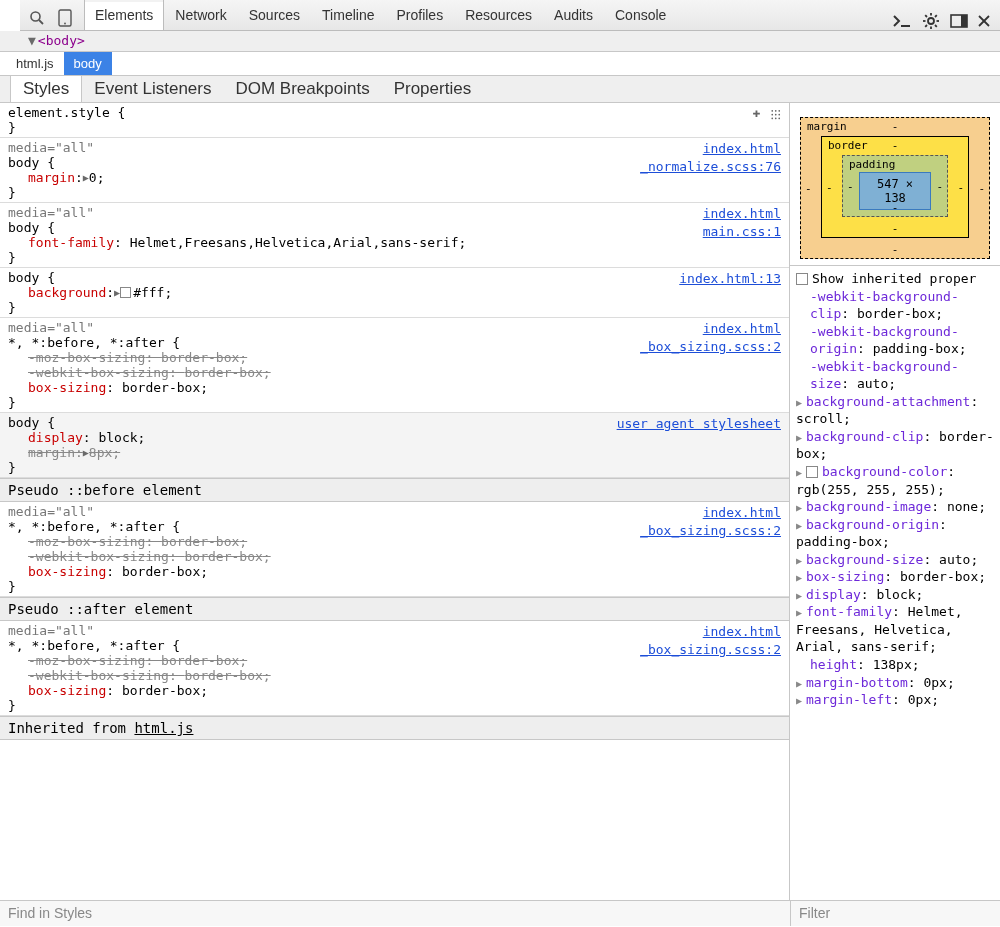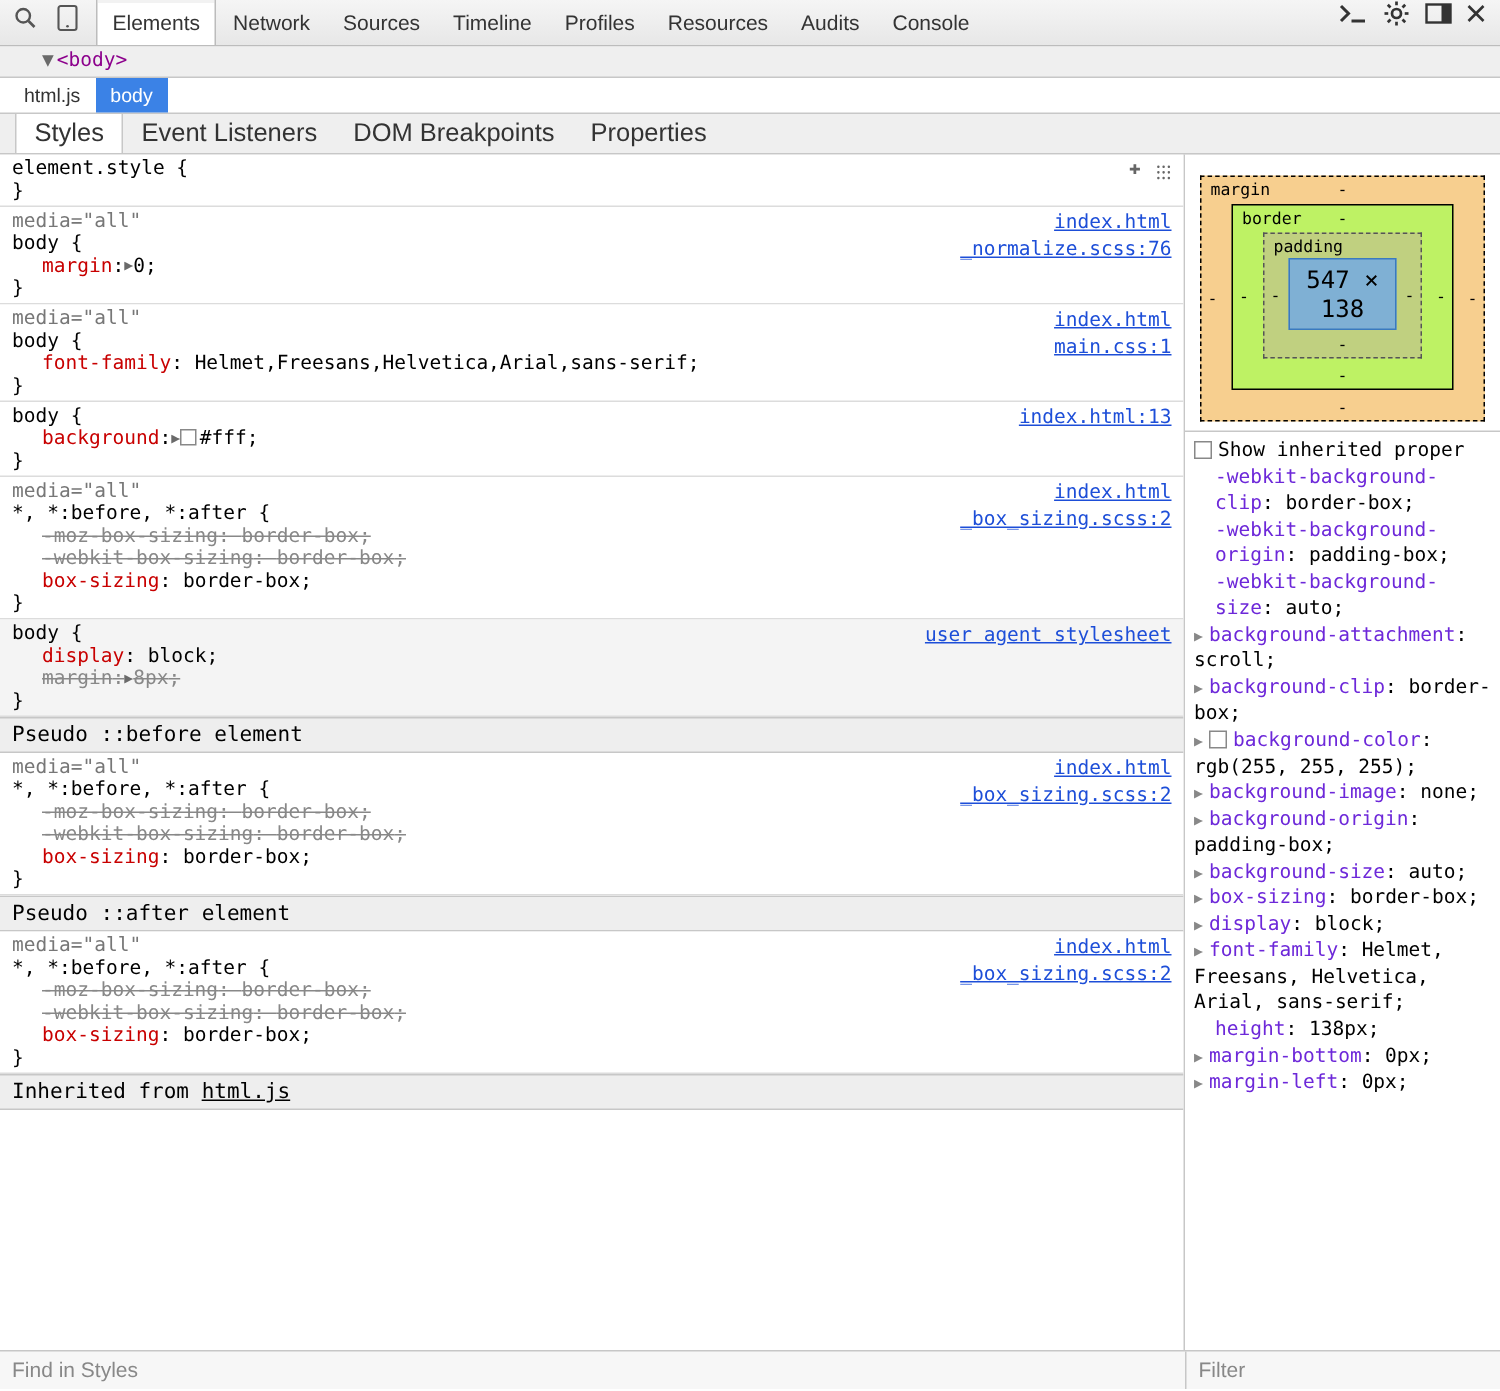--- a/index.html
+++ b/index.html
@@ -1,20 +1,20 @@
 <!DOCTYPE html>
 <html><head>
 <meta charset="utf-8">
 <style>
 * { box-sizing: border-box; margin: 0; padding: 0; }
 html, body { width: 1000px; height: 927px; font-family: "Lucida Grande", "Segoe UI", Arial, sans-serif; font-size: 13px; background: #fff; overflow: hidden; }
 .mono { font-family: Menlo, Consolas, monospace; font-size: 13px; }
 
 
-.toolbar { height: 31px; background: linear-gradient(#f5f5f5,#e7e7e7); border-bottom: 1px solid #bcbcbc; display: flex; align-items: flex-start; padding: 0 4px; }
+.toolbar { height: 31px; background: linear-gradient(#f5f5f5,#e7e7e7); border-bottom: 1px solid #bcbcbc; display: flex; align-items: flex-end; padding: 0 4px; margin-left: 20px; }
 .toolbar .icon-btn { width: 26px; height: 24px; display: flex; align-items: center; justify-content: center; border-radius: 3px; margin-right: 2px; }
 .toolbar .tabs { display: flex; height: 100%; align-items: stretch; margin-left: 4px; }
 .toolbar .tab { padding: 0 10px; display: flex; align-items: center; font-size: 14px; color: #333; border-right: 1px solid transparent; border-left: 1px solid transparent; }
 .toolbar .tab.active { background: #fff; border-left: 1px solid #bcbcbc; border-right: 1px solid #bcbcbc; box-shadow: inset 0 2px 0 rgba(0,0,0,0.05); }
 .toolbar .spacer { flex: 1; }
 .toolbar .right-icons { display: flex; align-items: center; gap: 10px; padding-right: 6px; }
 
 
 .dom-strip { background: #efefef; border-bottom: 1px solid #c7c7c7; padding: 2px 26px 3px 28px; color: #8c008c; }
 .dom-strip .tri { color: #6a6a6a; margin-right: 2px; }
@@ -51,23 +51,23 @@
 .rule.first .tools { display: flex; gap: 10px; color: #666; }
 
 .section-hdr { background: #eee; border-top: 1px solid #c7c7c7; border-bottom: 1px solid #c7c7c7; padding: 3px 8px; font-size: 14px; }
 .section-hdr .ul { text-decoration: underline; }
 
 .rule.ua { background: #f4f4f4; }
 
 
 .box-model { padding: 14px 10px 6px; }
 .bm-margin { border: 1px dashed #000; background: #f7cf8f; padding: 18px 20px 20px; position: relative; text-align: center; }
-.bm-border { border: 1px solid #000; background: #bef264; padding: 18px 20px 20px; position: relative; }
-.bm-padding { border: 1px dashed #555; background: #c0d080; padding: 16px 16px 18px; position: relative; }
-.bm-content { border: 1px solid #3a7abf; background: #7fb0d4; padding: 4px 6px; color: #000; font-size: 16px; }
+.bm-border { border: 1px solid #000; background: #fde047; padding: 18px 20px 20px; position: relative; }
+.bm-padding { border: 1px dashed #555; background: #c0d080; padding: 16px 16px 6px; position: relative; }
+.bm-content { border: 1px solid #3a7abf; background: #7fb0d4; padding: 4px 6px; color: #000; font-size: 12px; }
 .bm-label { position: absolute; top: 2px; left: 6px; font-size: 11px; color: #000; }
 .bm-dash { font-size: 11px; color: #000; }
 .bm-top, .bm-bottom, .bm-left, .bm-right { position: absolute; font-size: 11px; }
 .bm-top { top: 2px; left: 50%; transform: translateX(-50%); }
 .bm-bottom { bottom: 2px; left: 50%; transform: translateX(-50%); }
 .bm-left { left: 4px; top: 50%; transform: translateY(-50%); }
 .bm-right { right: 4px; top: 50%; transform: translateY(-50%); }
 
 .computed { padding: 4px 6px 10px; border-top: 1px solid #c7c7c7; line-height: 1.35; }
 .computed .row { display: block; }

